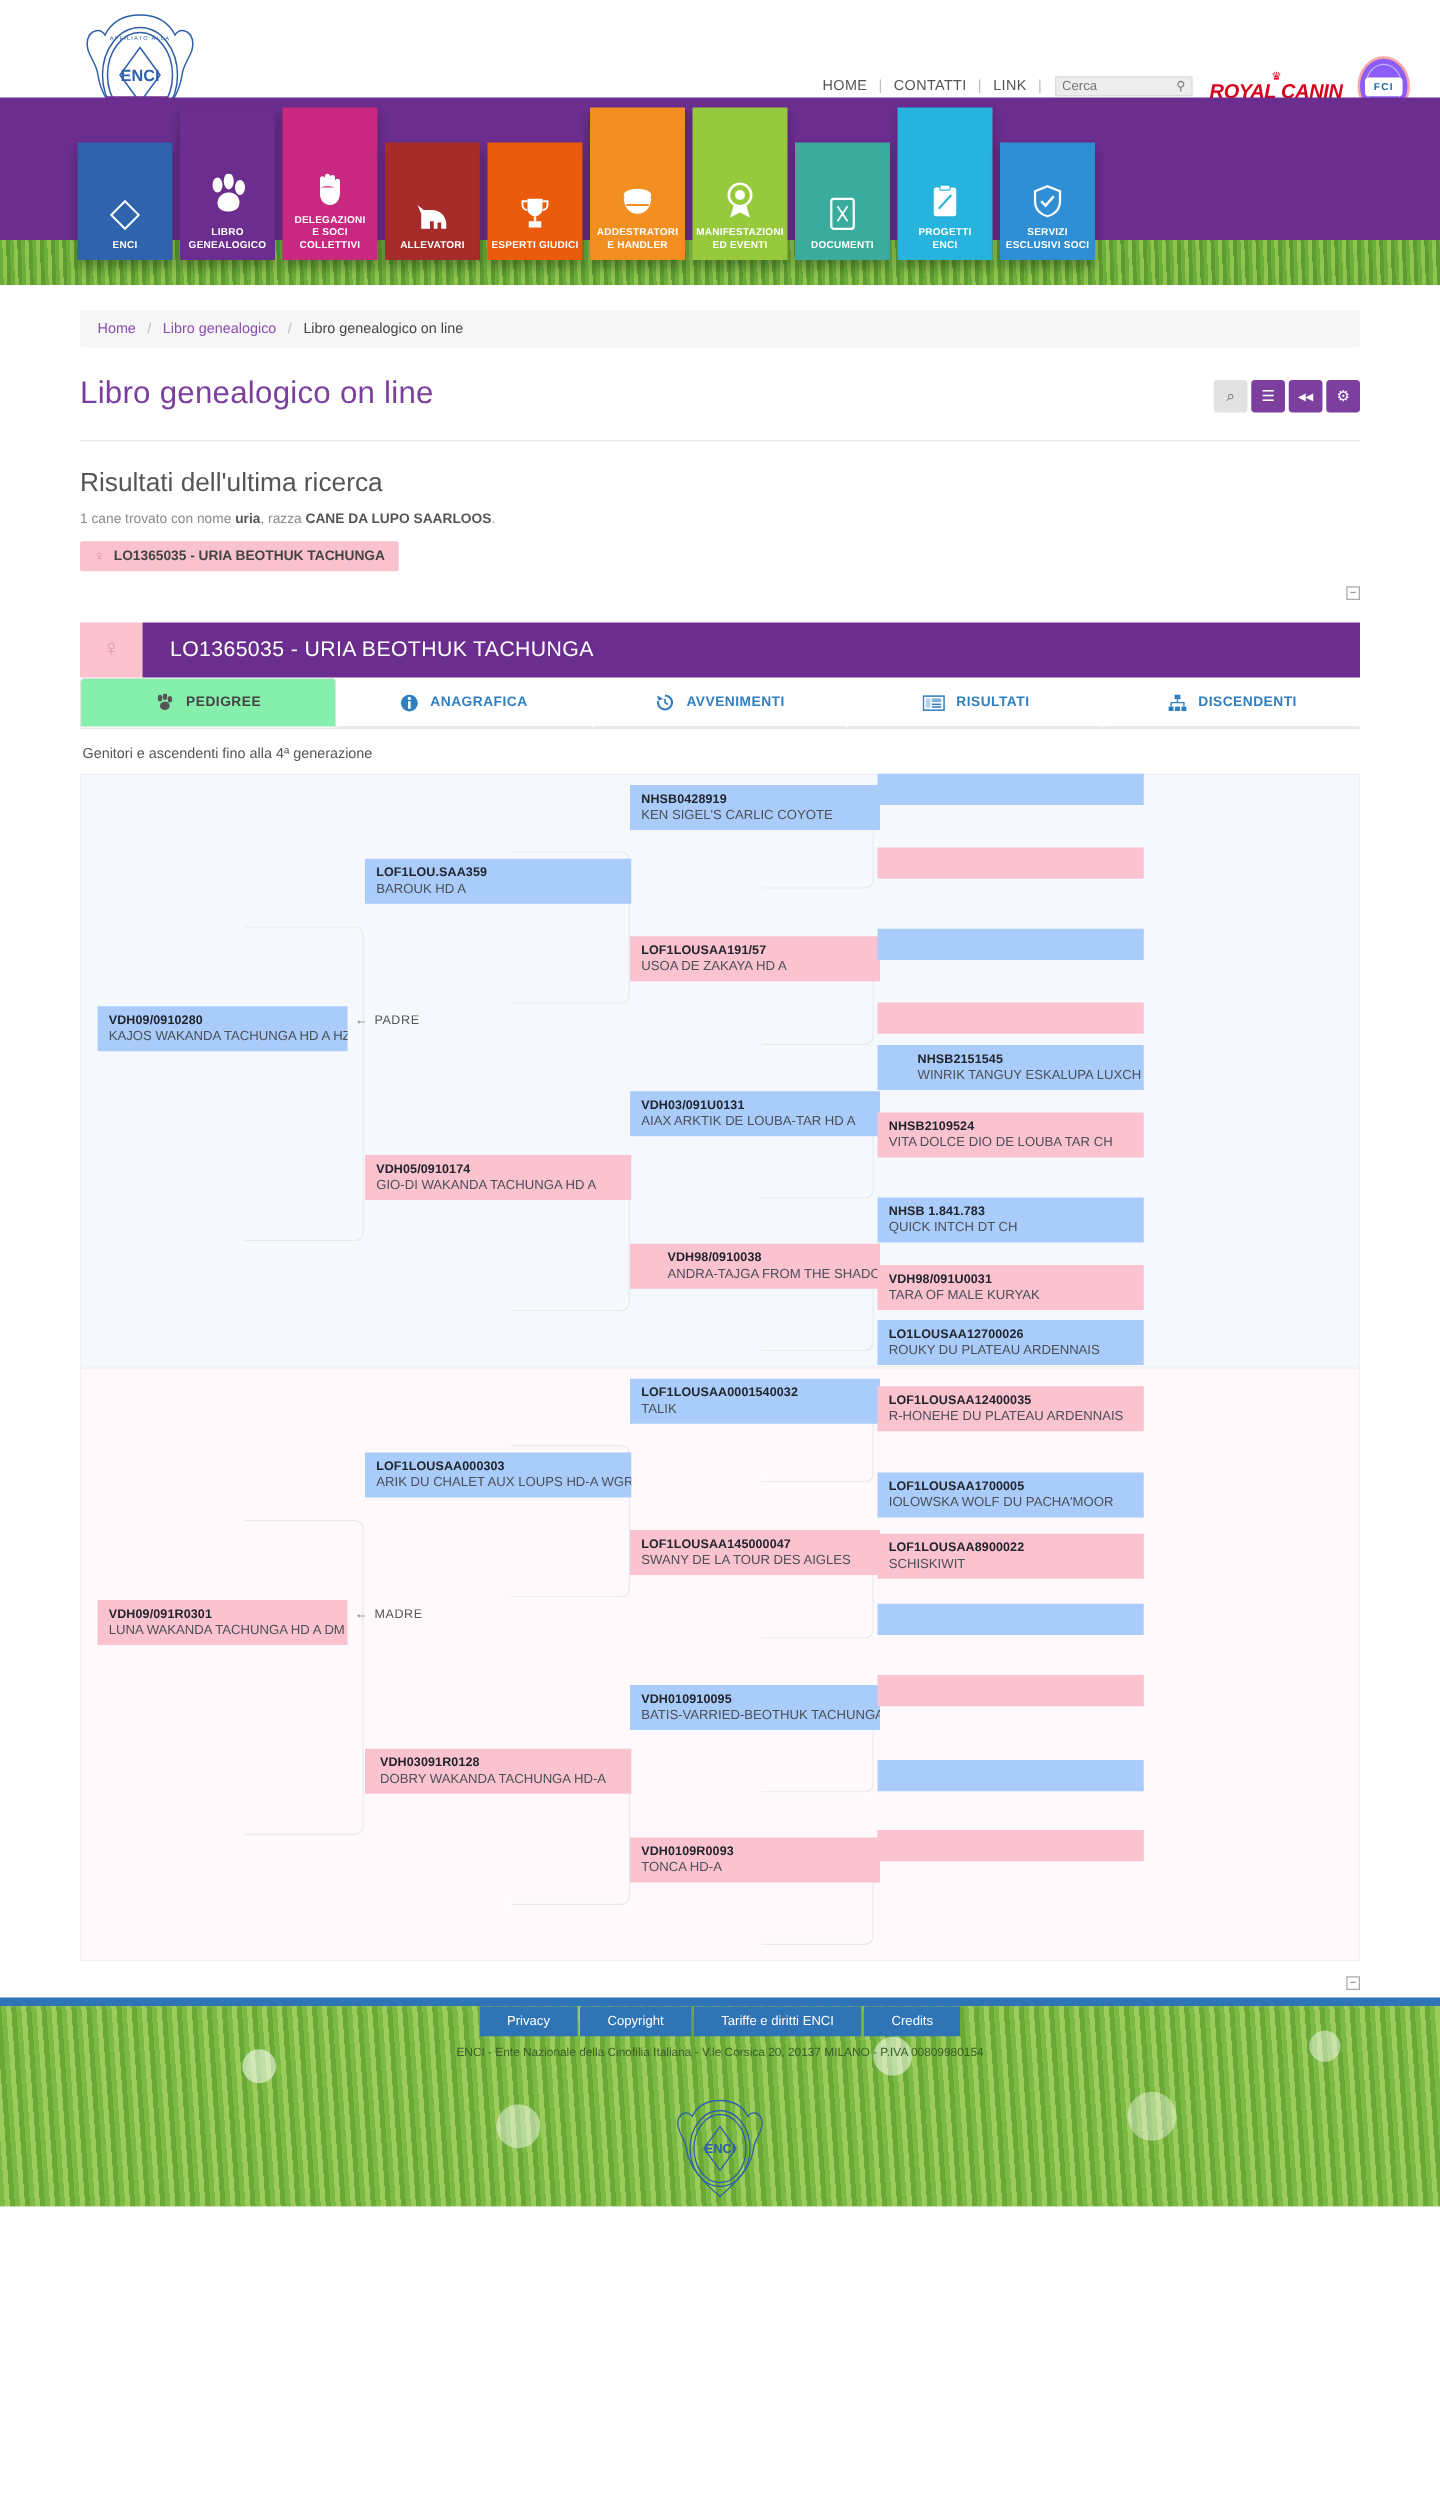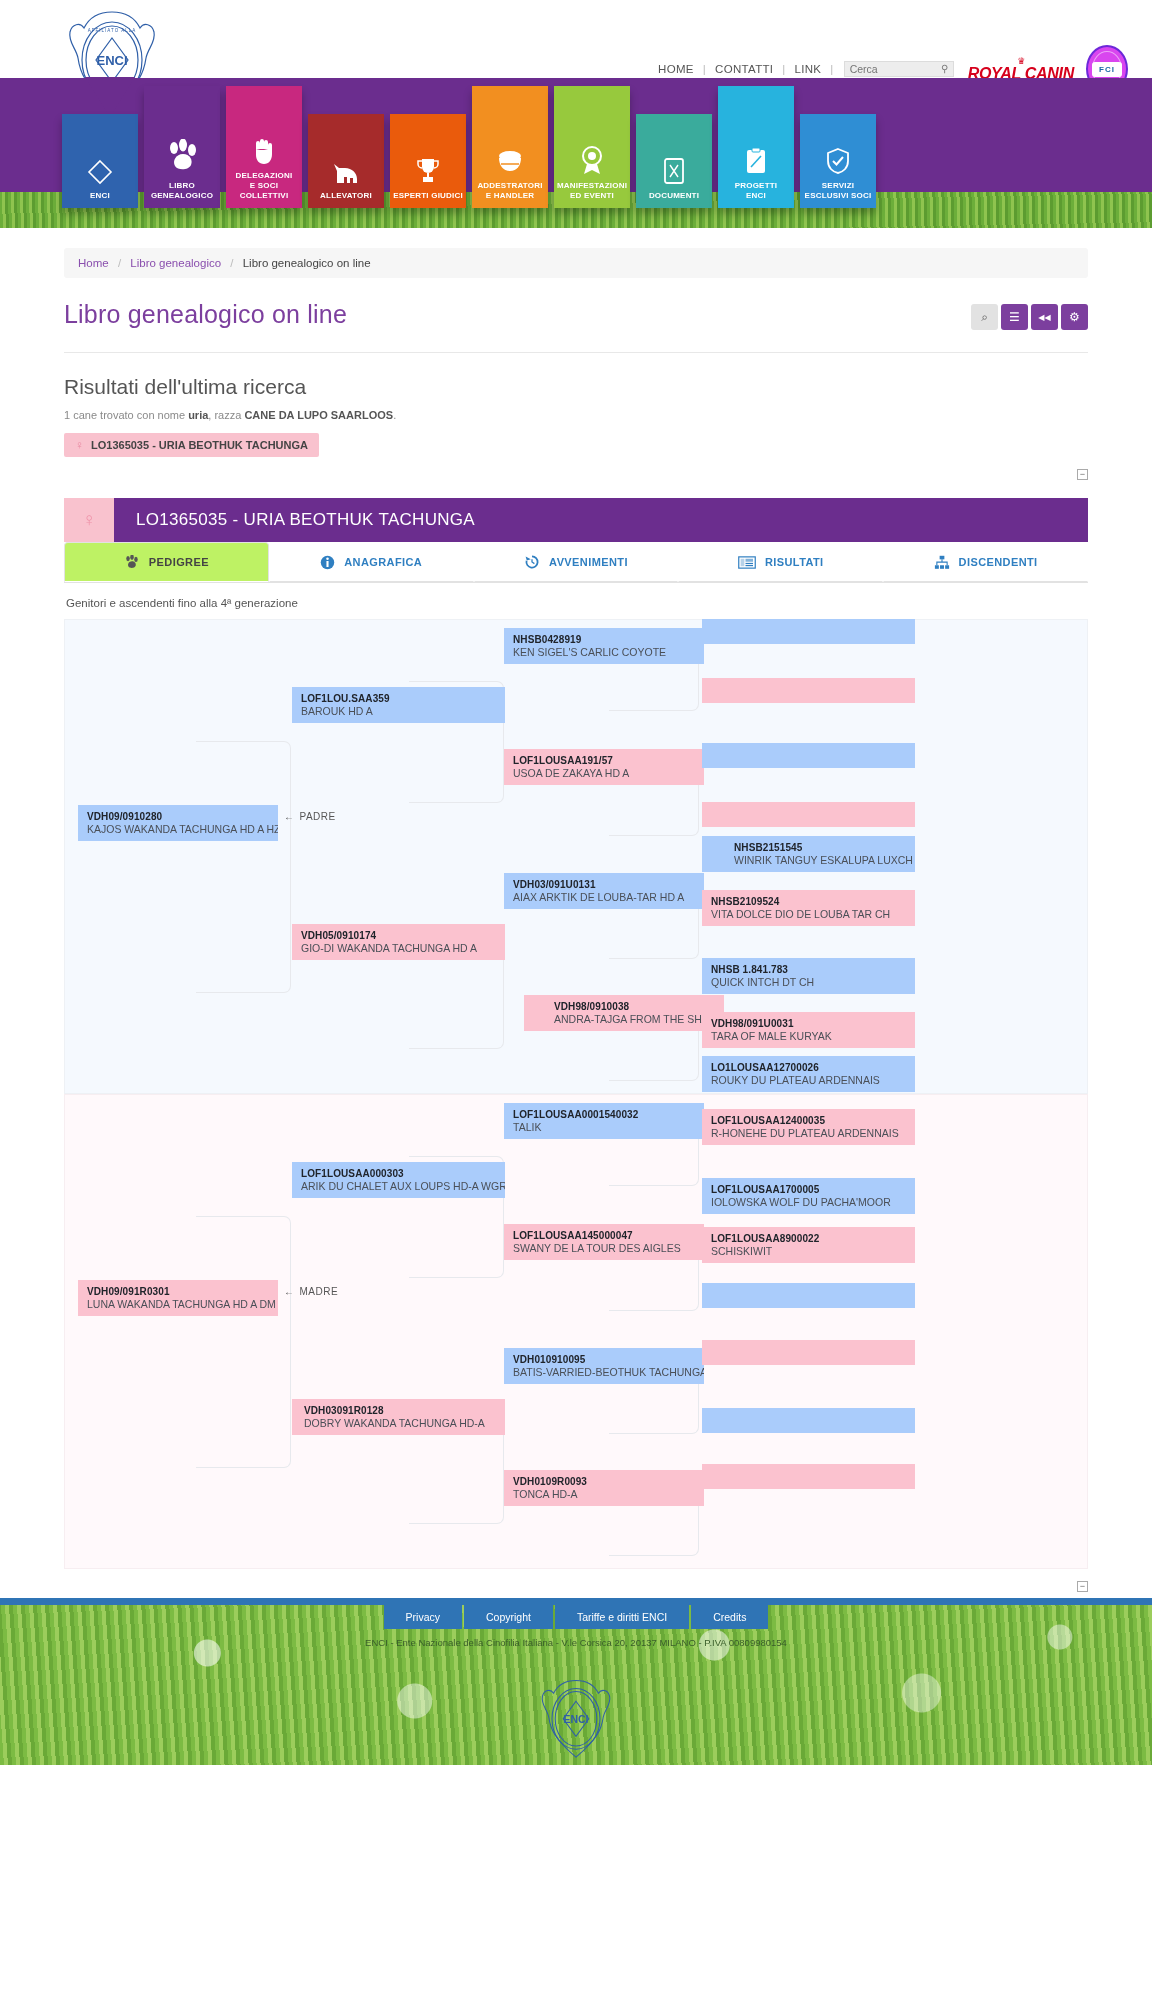--- a/index.html
+++ b/index.html
@@ -30,21 +30,21 @@
     width:100%; height:100%; border:0; background:transparent;
     font-family:"Liberation Sans", sans-serif; font-size:10.5px; color:#888;
     padding-left:5px; outline:none;
   }
   .searchbox .sicon { position:absolute; right:4px; top:1px; font-size:10px; color:#777; }
   .royal { margin-left:14px; text-align:center; line-height:1; }
   .royal .crown { font-size:9px; color:#d6001c; letter-spacing:-1px;}
   .royal .rc { font-size:16px; font-weight:bold; color:#d6001c; font-style:italic; letter-spacing:-.3px;}
   .fci {
     margin-left:12px; width:42px; height:48px; border-radius:50%;
-    background:#d946ef; border:2px solid #6d28d9; position:relative;
+    background:#8b5cf6; border:2px solid #fca5a5; position:relative;
     display:flex; align-items:center; justify-content:center;
   }
   .fci .inner { width:30px;height:15px;background:#fff;border-radius:3px;display:flex;align-items:center;justify-content:center;
     font-size:8px;font-weight:bold;color:#1769a5;letter-spacing:1px;}
   .fci::before{content:"";position:absolute;inset:4px;border-radius:50%;border:1px solid rgba(255,255,255,.5);}
 
   
   .shield {
     position:absolute; left:62px; top:8px; width:100px; height:112px;
   }
@@ -130,21 +130,21 @@
   }
 
   .tabs{ display:flex; border-bottom:1px solid #e2e2e2; background:#fff; }
   .tab{
     flex:1; display:flex;align-items:center;justify-content:center;gap:9px;
     height:40px; font-size:11px;font-weight:bold;letter-spacing:.4px;
     color:#2f7fc1; cursor:pointer; text-transform:uppercase;
     border:1px solid transparent; border-bottom:1px solid #e2e2e2;
   }
   .tab.active{
-    color:#444; background:#bef264;
+    color:#444; background:#86efac;
     border:1px solid #e2e2e2; border-bottom:1px solid #fff;
     border-radius:4px 4px 0 0; margin-bottom:-1px;
   }
   .tab .ico{ display:flex;align-items:center; }
 
   .genline{ font-size:11.5px;color:#555;margin:14px 0 10px 2px; }
 
   
   .pedigree{ position:relative; width:1024px; height:950px; }
   .half{ position:absolute; left:0; right:0; }
@@ -513,21 +513,21 @@
         <div class="nname">KEN SIGEL'S CARLIC COYOTE</div>
       </div>
       <div class="node f" style="left:440px; top:130px; width:200px;">
         <div class="nid">LOF1LOUSAA191/57</div>
         <div class="nname">USOA DE ZAKAYA HD A</div>
       </div>
       <div class="node m" style="left:440px; top:254px; width:200px;">
         <div class="nid">VDH03/091U0131</div>
         <div class="nname">AIAX ARKTIK DE LOUBA-TAR HD A</div>
       </div>
-      <div class="node f" style="left:460px; top:376px; width:200px;padding-left:30px;">
+      <div class="node f" style="left:440px; top:376px; width:200px;padding-left:30px;">
         <div class="nid">VDH98/0910038</div>
         <div class="nname">ANDRA-TAJGA FROM THE SHADOW OF THE M…</div>
       </div>
       <div class="node m" style="left:440px; top:484px; width:200px;">
         <div class="nid">LOF1LOUSAA0001540032</div>
         <div class="nname">TALIK</div>
       </div>
       <div class="node f" style="left:440px; top:605px; width:200px;">
         <div class="nid">LOF1LOUSAA145000047</div>
         <div class="nname">SWANY DE LA TOUR DES AIGLES</div>

